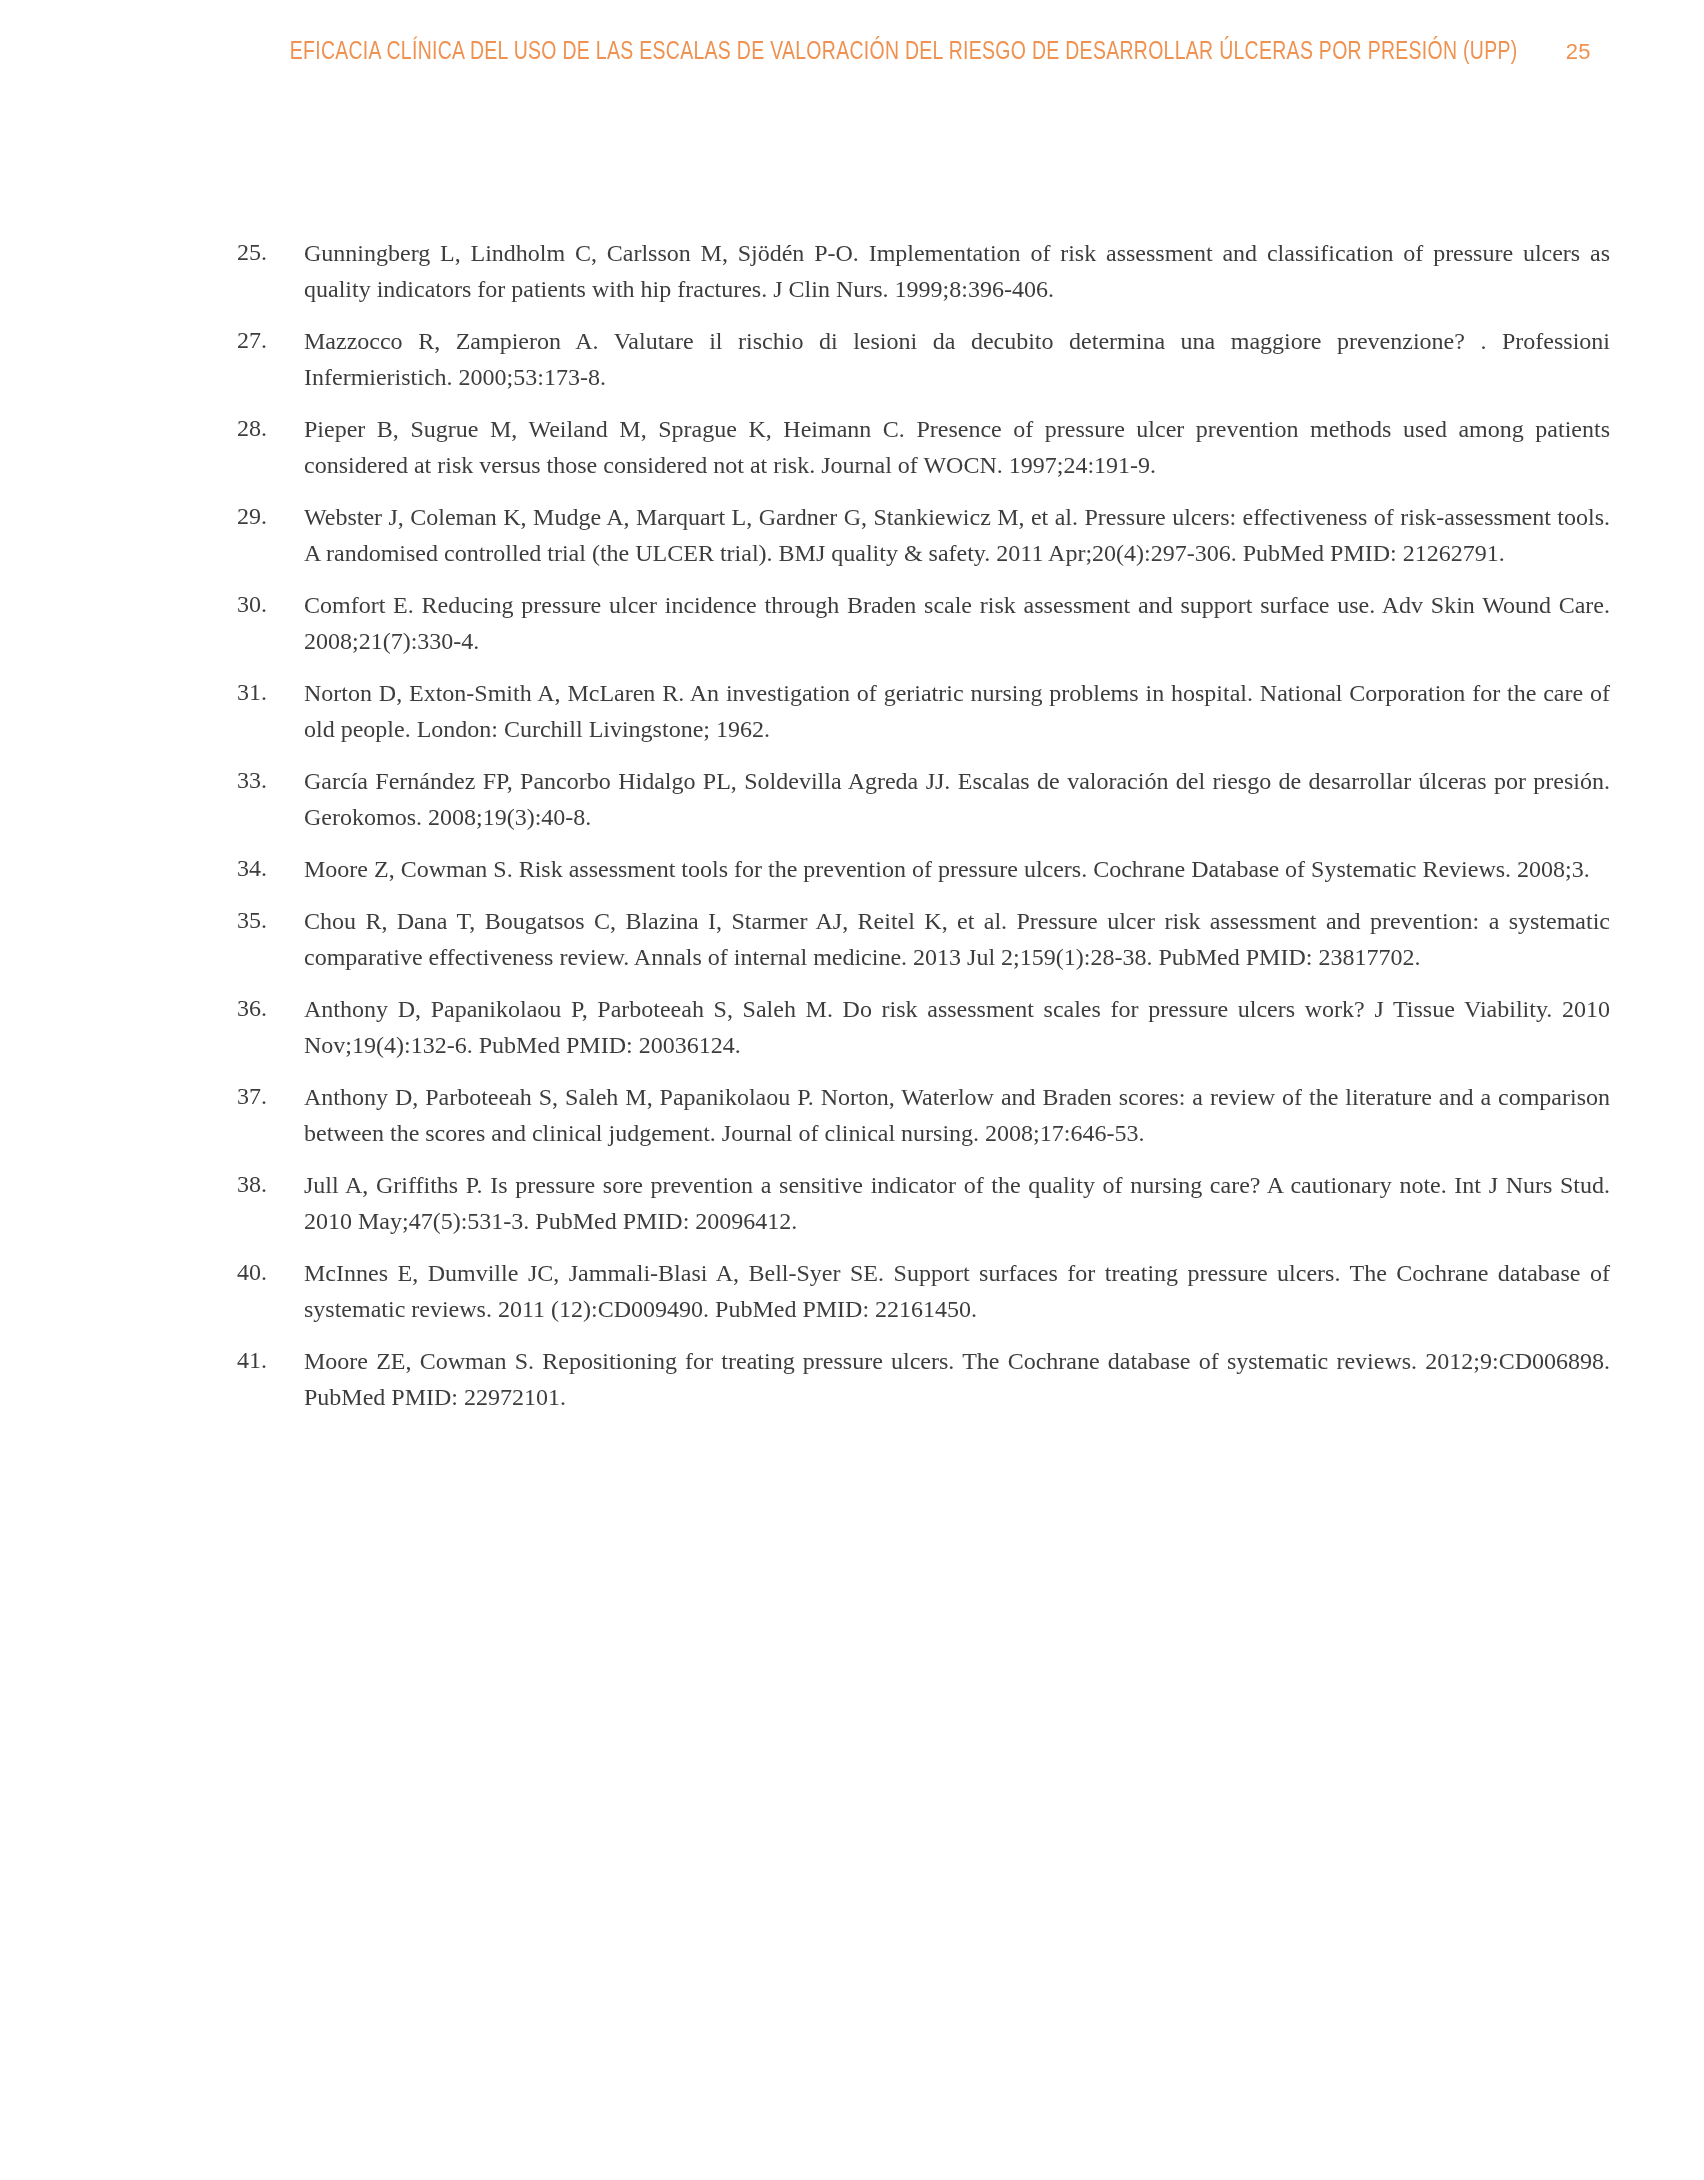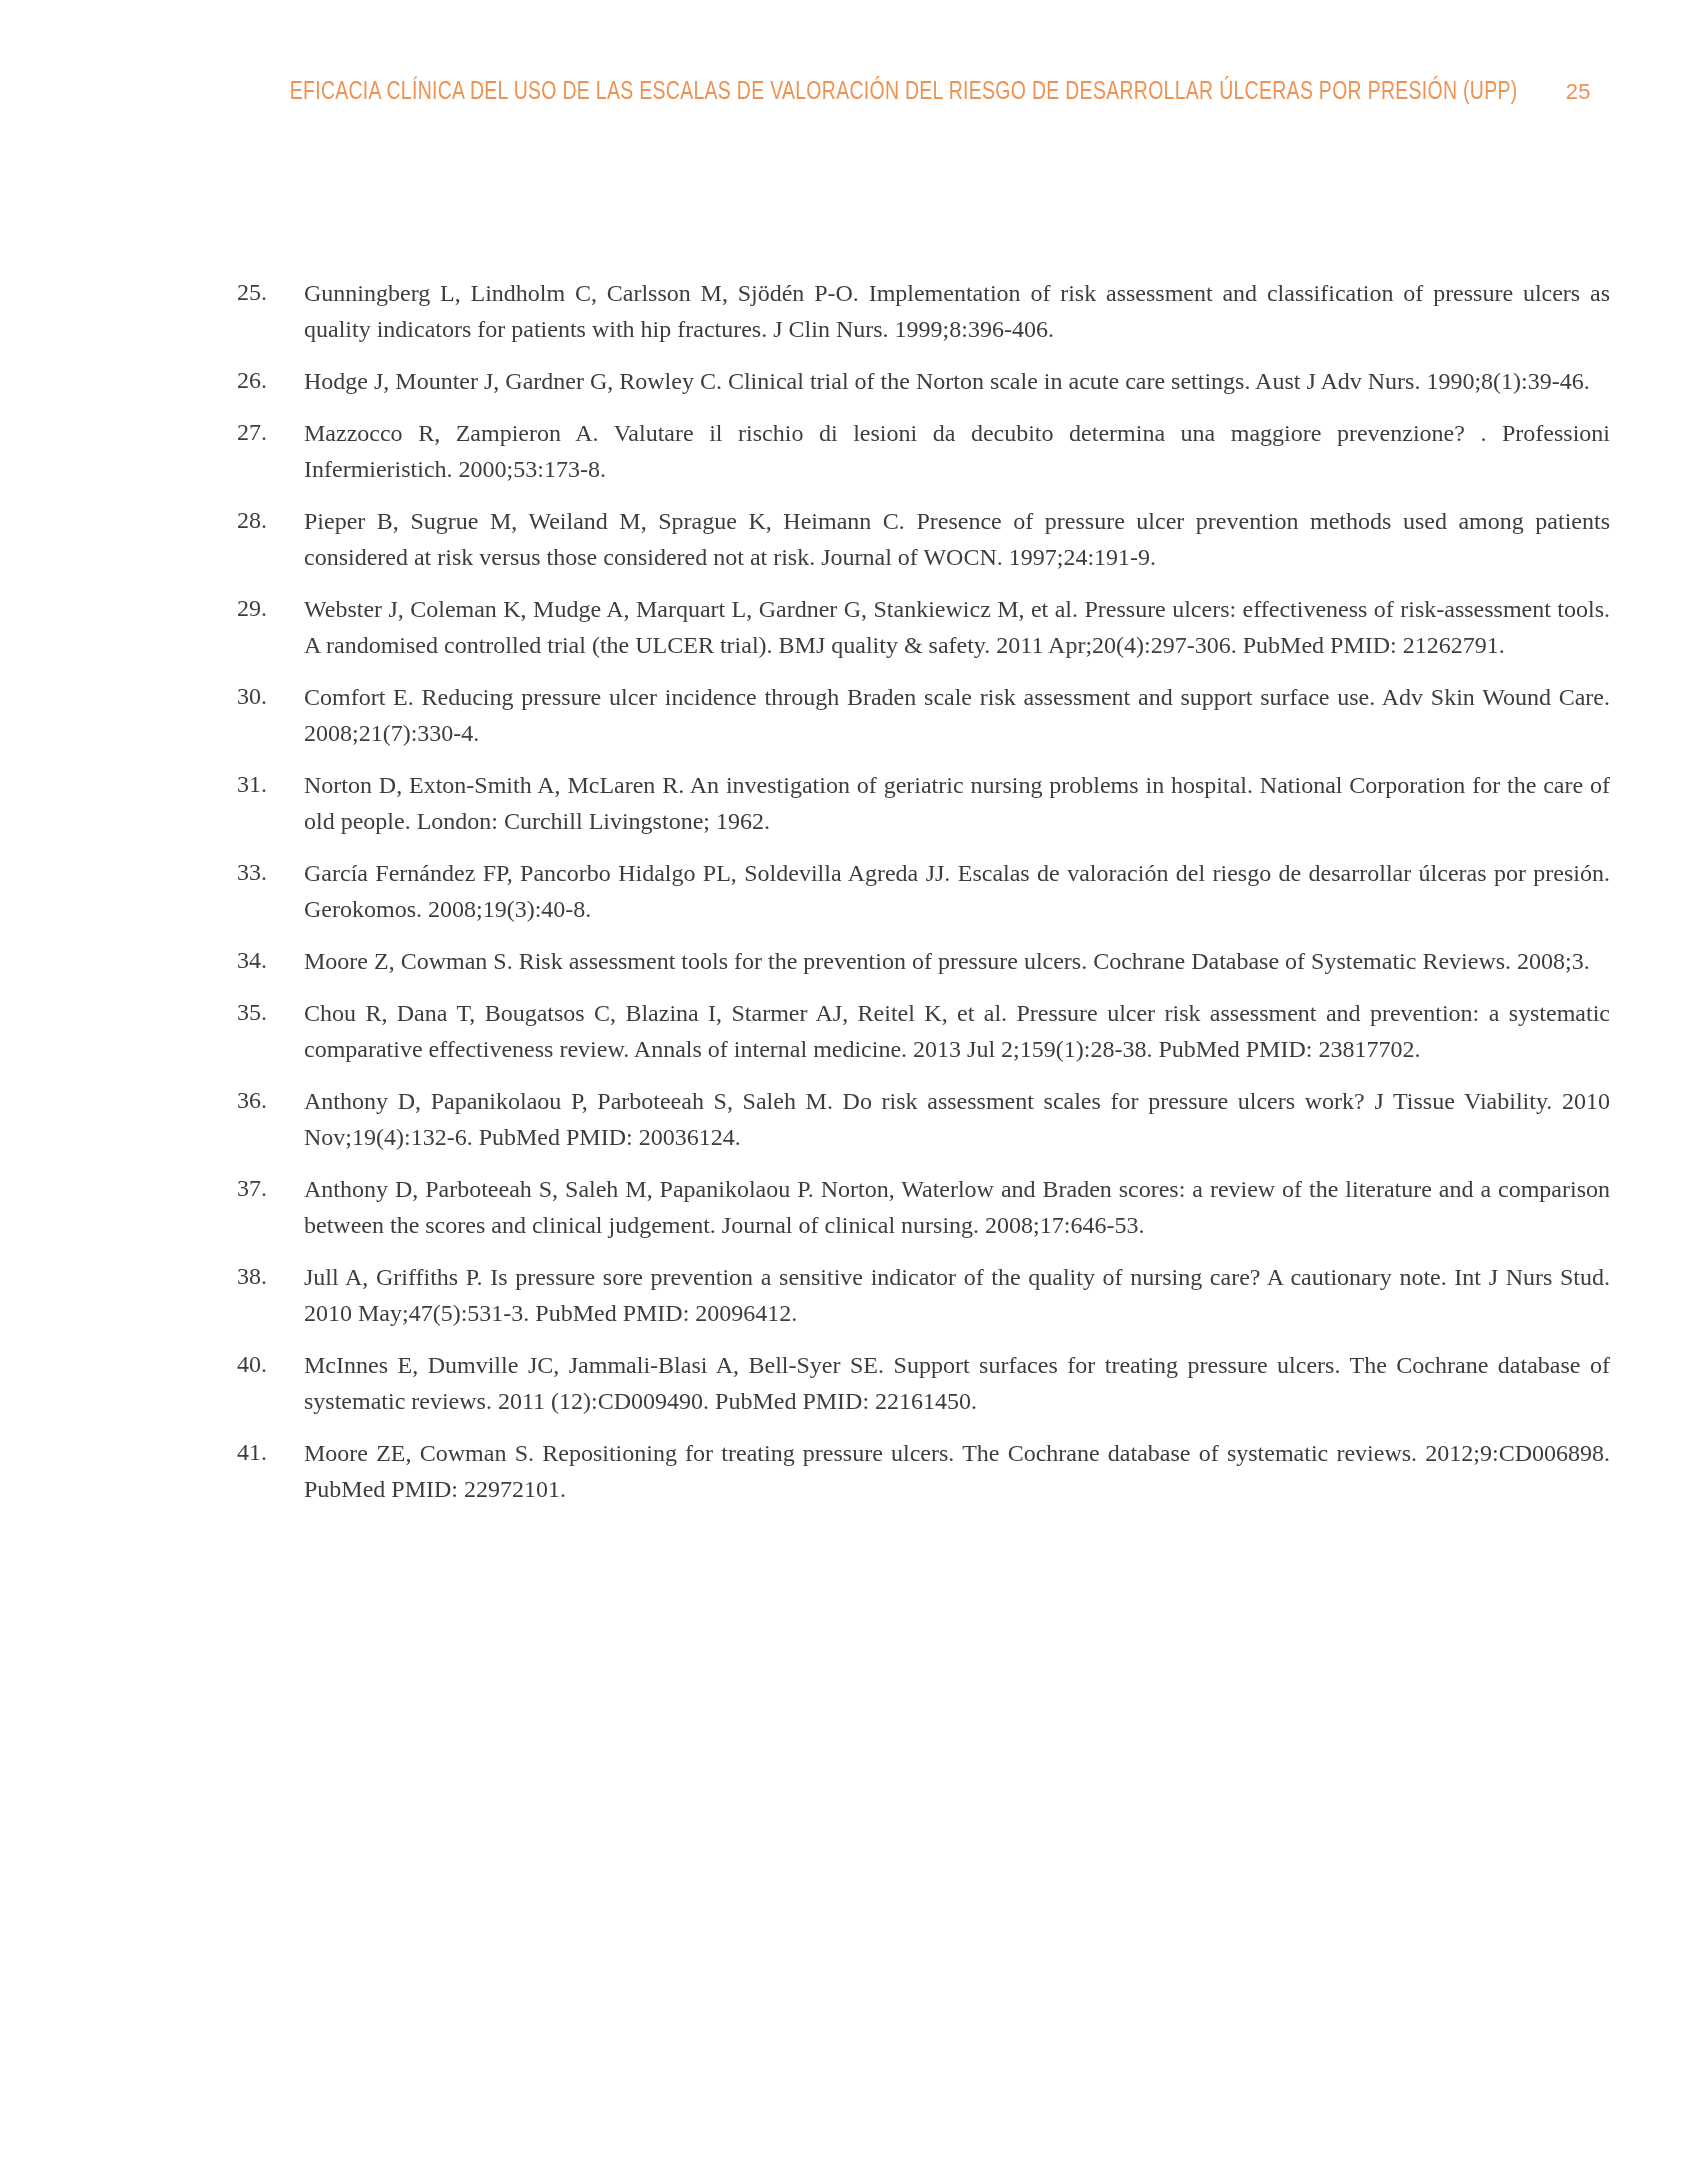--- a/index.html
+++ b/index.html
@@ -8,21 +8,20 @@
     height: 2181px;
     background: #ffffff;
     font-family: "Liberation Serif", serif;
   }
   .page {
     position: relative;
     width: 1704px;
     height: 1597px;
     background: #ffffff;
     overflow: hidden;
-    margin-top: 40px;
   }
   .page-header {
     position: absolute;
     top: 36px;
     left: 0;
     right: 113px;
     display: flex;
     justify-content: flex-end;
     align-items: baseline;
     font-family: "Liberation Sans", sans-serif;
@@ -75,24 +74,20 @@
     <span class="header-title">EFICACIA CLÍNICA DEL USO DE LAS ESCALAS DE VALORACIÓN DEL RIESGO DE DESARROLLAR ÚLCERAS POR PRESIÓN (UPP)</span>
     <span class="header-page-number">25</span>
   </header>
 
   <main class="references">
     <div class="ref">
       <span class="ref-num">25.</span>
       <span class="ref-text">Gunningberg L, Lindholm C, Carlsson M, Sjödén P-O. Implementation of risk assessment and classification of pressure ulcers as quality indicators for patients with hip fractures. J Clin Nurs. 1999;8:396-406.</span>
     </div>
     <div class="ref">
-      <span class="ref-num">26.</span>
-      <span class="ref-text">Hodge J, Mounter J, Gardner G, Rowley C. Clinical trial of the Norton scale in acute care settings. Aust J Adv Nurs. 1990;8(1):39-46.</span>
-    </div>
-    <div class="ref">
       <span class="ref-num">27.</span>
       <span class="ref-text">Mazzocco R, Zampieron A. Valutare il rischio di lesioni da decubito determina una maggiore prevenzione? . Professioni Infermieristich. 2000;53:173-8.</span>
     </div>
     <div class="ref">
       <span class="ref-num">28.</span>
       <span class="ref-text">Pieper B, Sugrue M, Weiland M, Sprague K, Heimann C. Presence of pressure ulcer prevention methods used among patients considered at risk versus those considered not at risk. Journal of WOCN. 1997;24:191-9.</span>
     </div>
     <div class="ref">
       <span class="ref-num">29.</span>
       <span class="ref-text">Webster J, Coleman K, Mudge A, Marquart L, Gardner G, Stankiewicz M, et al. Pressure ulcers: effectiveness of risk-assessment tools. A randomised controlled trial (the ULCER trial). BMJ quality &amp; safety. 2011 Apr;20(4):297-306. PubMed PMID: 21262791.</span>

